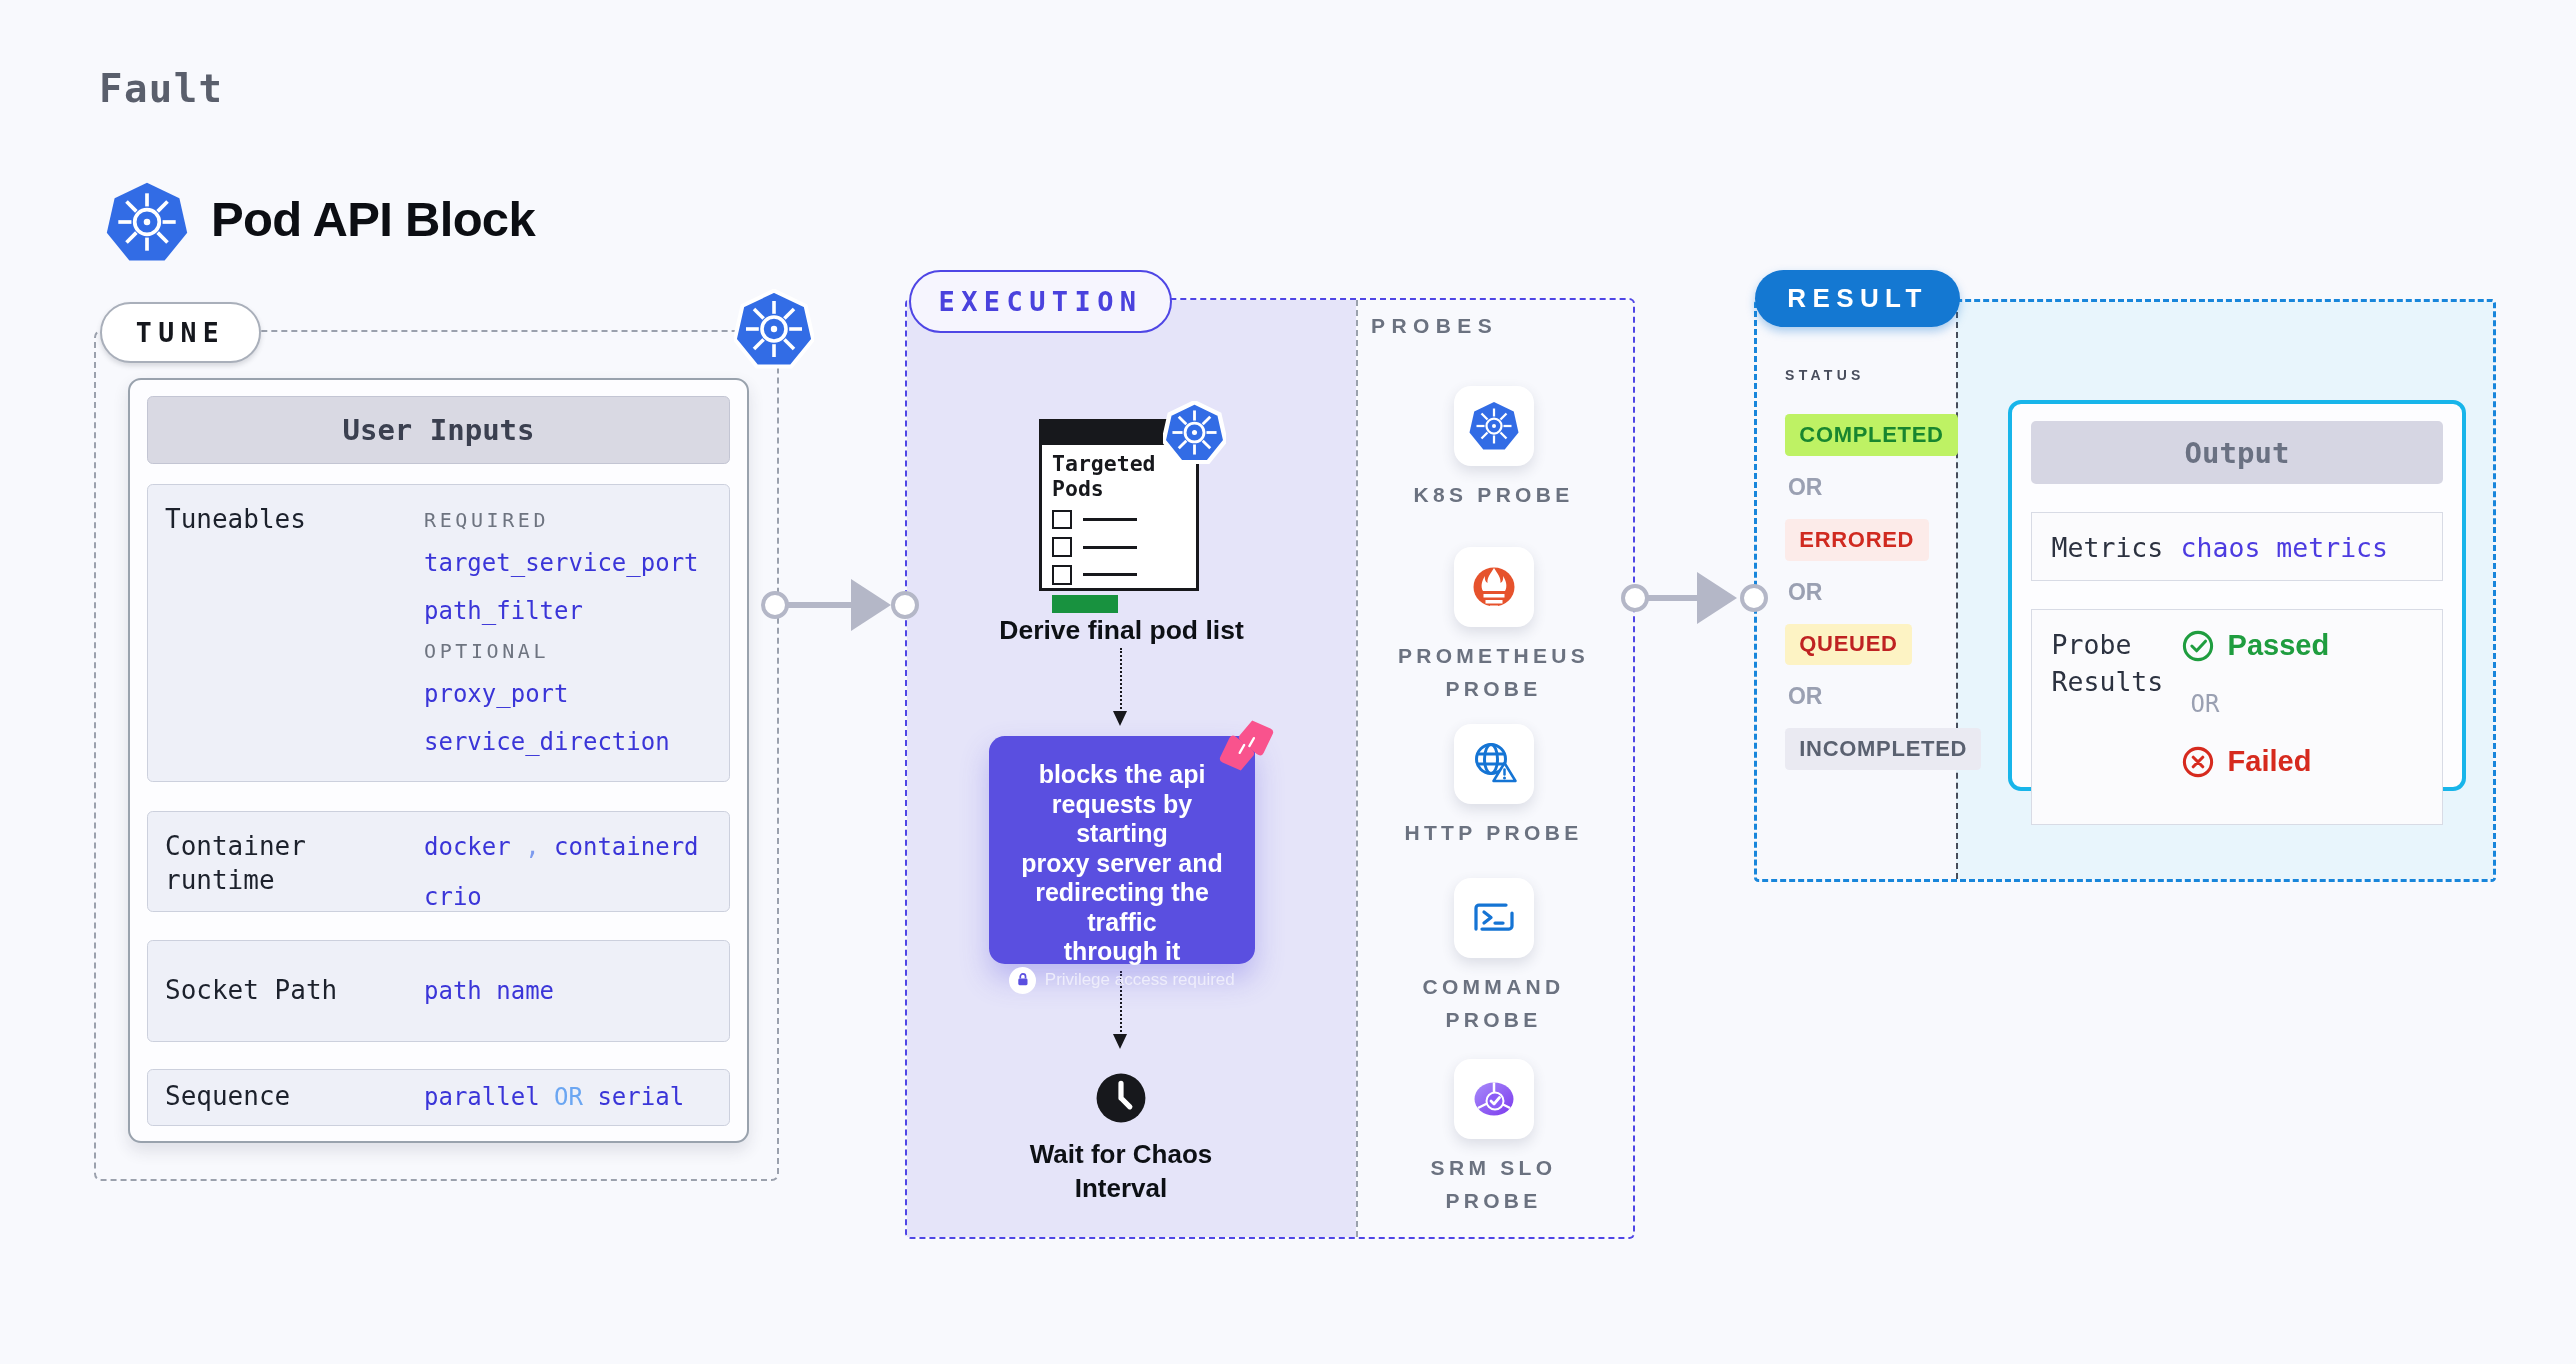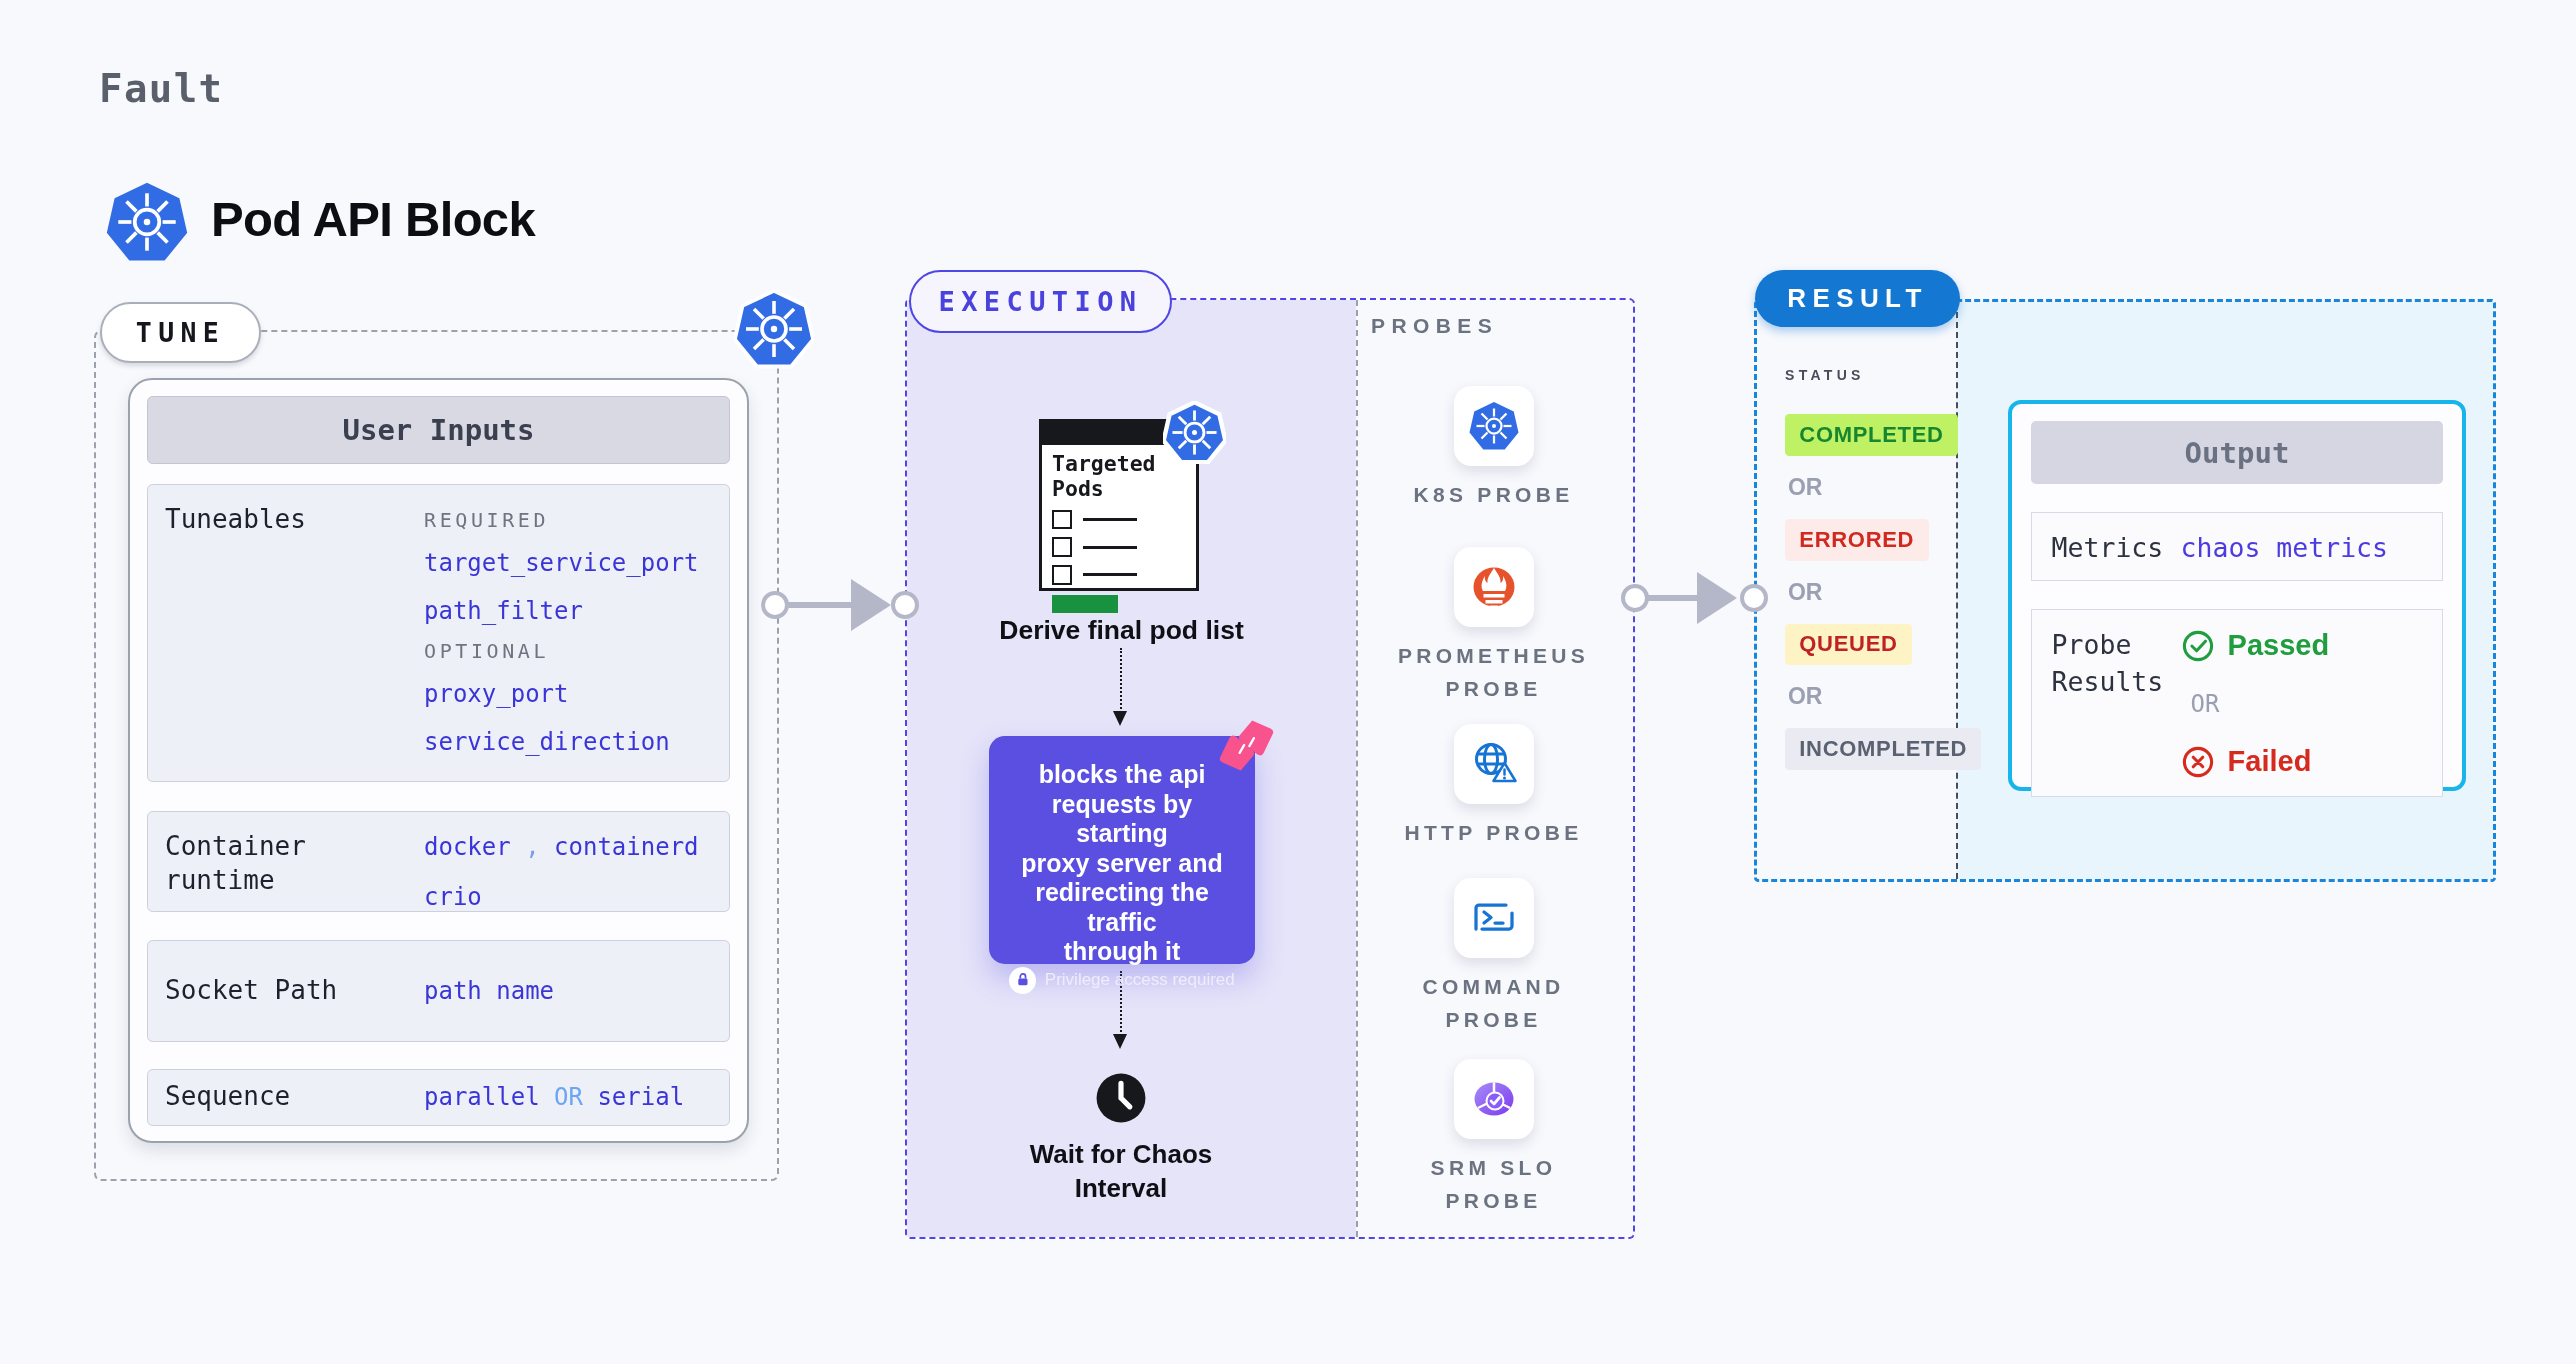--- a/index.html
+++ b/index.html
@@ -14,21 +14,21 @@
 
   
   .pill{position:absolute;display:flex;align-items:center;justify-content:center;border-radius:34px;font-weight:bold;letter-spacing:6.4px;z-index:6;}
   .tune-pill{left:100px;top:302px;width:157px;height:57px;background:#ffffff;border:2.1px solid #a9afba;color:#15171d;font-size:26.5px;box-shadow:0 2.9px 5.7px rgba(60,64,80,.18);}
   .exec-pill{left:909px;top:270px;width:259px;height:59px;background:#f6f5fe;border:2.9px solid #4f46e5;color:#4a42dd;font-size:27px;}
   .result-pill{left:1755px;top:270px;width:205px;height:57px;background:#1478d2;color:#ffffff;font-size:26px;font-family:"Liberation Sans",sans-serif;box-shadow:0 4.3px 10px rgba(20,118,210,.35);}
 
   
   .tune-box{position:absolute;left:94px;top:330px;width:681px;height:847px;border:2.1px dashed #9ba1ad;border-radius:7.2px;}
   .tune-k8s-corner{position:absolute;left:734px;top:289px;width:80px;height:80px;z-index:6;}
-  .ui-card{position:absolute;left:128px;top:378px;width:621px;height:765px;background:#fdfdff;border:2.1px solid #99a2ad;border-radius:24px;box-shadow:0 7.2px 15.8px rgba(40,44,63,.12);box-sizing:border-box;padding:15.8px 17px;}
+  .ui-card{position:absolute;left:128px;top:378px;width:621px;height:765px;background:#fdfdff;border:2.1px solid #99a2ad;border-radius:13px;box-shadow:0 7.2px 15.8px rgba(40,44,63,.12);box-sizing:border-box;padding:15.8px 17px;}
   .ui-header{height:66px;background:#d9d9e3;border:0.7px solid #c3c5d3;border-radius:5.7px;display:flex;align-items:center;justify-content:center;font-size:29px;font-weight:bold;color:#3b4050;}
   .ui-row{background:#eef0f8;border:1.4px solid #ccd0dd;border-radius:5.7px;box-sizing:border-box;display:grid;grid-template-columns:259px 1fr;padding:18.6px 7.2px 18.6px 17px;}
   .row-tuneables{height:298px;margin-top:20px;}
   .row-container{height:101px;margin-top:29px;}
   .row-socket{height:102px;margin-top:28px;align-items:center;}
   .row-sequence{height:57px;margin-top:27px;align-items:center;padding-top:0;padding-bottom:0;}
   .row-label{font-size:26px;color:#1c212c;line-height:1.3;}
   .req-label{font-size:20px;letter-spacing:3.6px;color:#6e7480;margin:4.3px 0 7.2px;}
   .param{font-size:24px;color:#3a35d8;margin:10px 0;}
   .value-col{display:flex;flex-direction:column;}
@@ -74,21 +74,21 @@
   .result-fill{position:absolute;left:199px;top:0;bottom:0;right:0;background:#e8f5fc;}
   .result-divider{position:absolute;left:199px;top:0;bottom:0;width:0;border-left:2.1px dashed #474d5a;}
   .status-heading{position:absolute;left:1785px;top:367px;font-family:"Liberation Sans",sans-serif;font-size:14px;font-weight:bold;letter-spacing:4.3px;color:#484d5c;}
   .status-list{position:absolute;left:1785px;top:414px;display:flex;flex-direction:column;align-items:flex-start;gap:18px;}
   .status-badge{font-family:"Liberation Sans",sans-serif;font-size:22px;font-weight:bold;padding:7.9px 14.3px;border-radius:4.3px;letter-spacing:0.7px;}
   .status-or{font-family:"Liberation Sans",sans-serif;font-size:23px;font-weight:bold;color:#9aa0b2;margin-left:2.9px;}
   .output-card{position:absolute;left:2008px;top:400px;width:458px;height:391px;background:#fdfdff;border:4.3px solid #18b5ea;border-radius:13px;box-sizing:border-box;padding:17px 18.6px;z-index:3;}
   .out-header{height:63px;background:#d6d6e3;border-radius:5px;display:flex;align-items:center;justify-content:center;font-size:29px;font-weight:bold;color:#6a7182;}
   .out-row{margin-top:28px;background:#fbfbfd;border:1.4px solid #d8dbe5;border-radius:0;box-sizing:border-box;display:grid;grid-template-columns:129px 1fr;padding:15.8px 20px;}
   .out-row-metrics{height:69px;align-items:center;}
-  .out-row-probe{height:188px;}
+  .out-row-probe{height:216px;}
   .out-label{font-size:26.5px;color:#2c3240;line-height:1.4;}
   .metrics-value{font-size:26.5px;color:#4c3be0;}
   .probe-results-col{display:flex;flex-direction:column;gap:27px;padding-top:2.9px;}
   .result-line{display:flex;align-items:center;gap:13px;}
   .passed-text{font-family:"Liberation Sans",sans-serif;font-size:29px;font-weight:bold;color:#1f9d3f;}
   .failed-text{font-family:"Liberation Sans",sans-serif;font-size:29px;font-weight:bold;color:#d62a1e;}
   .out-or{font-size:24px;color:#9aa0b2;margin-left:10px;}
 
   
   .conn-line{position:absolute;height:6.4px;background:#b4b7c7;z-index:4;}

